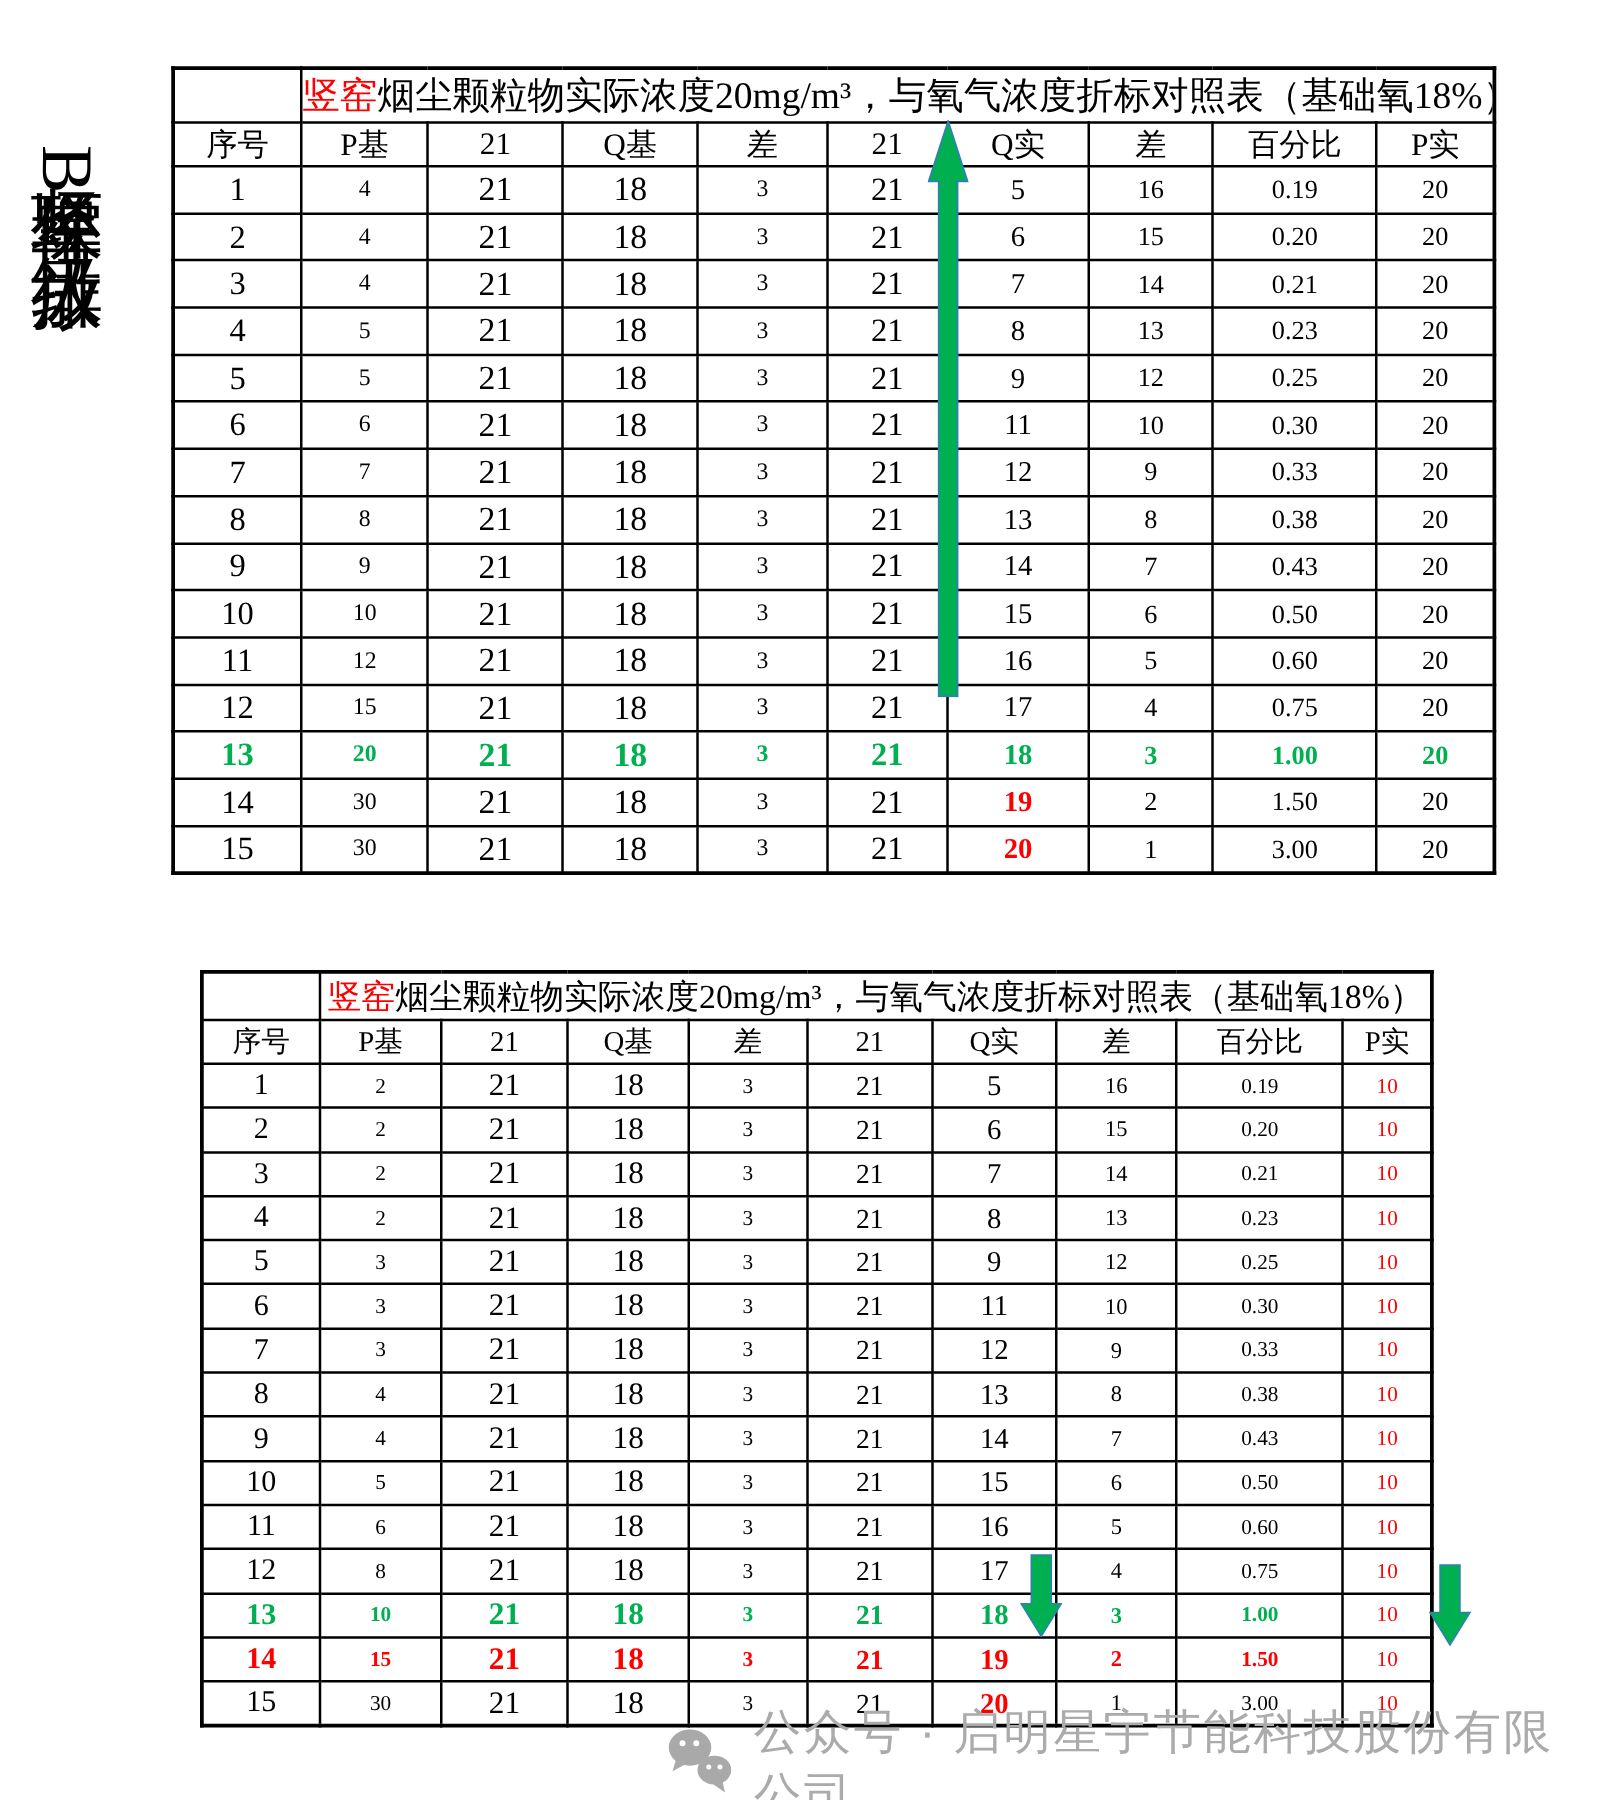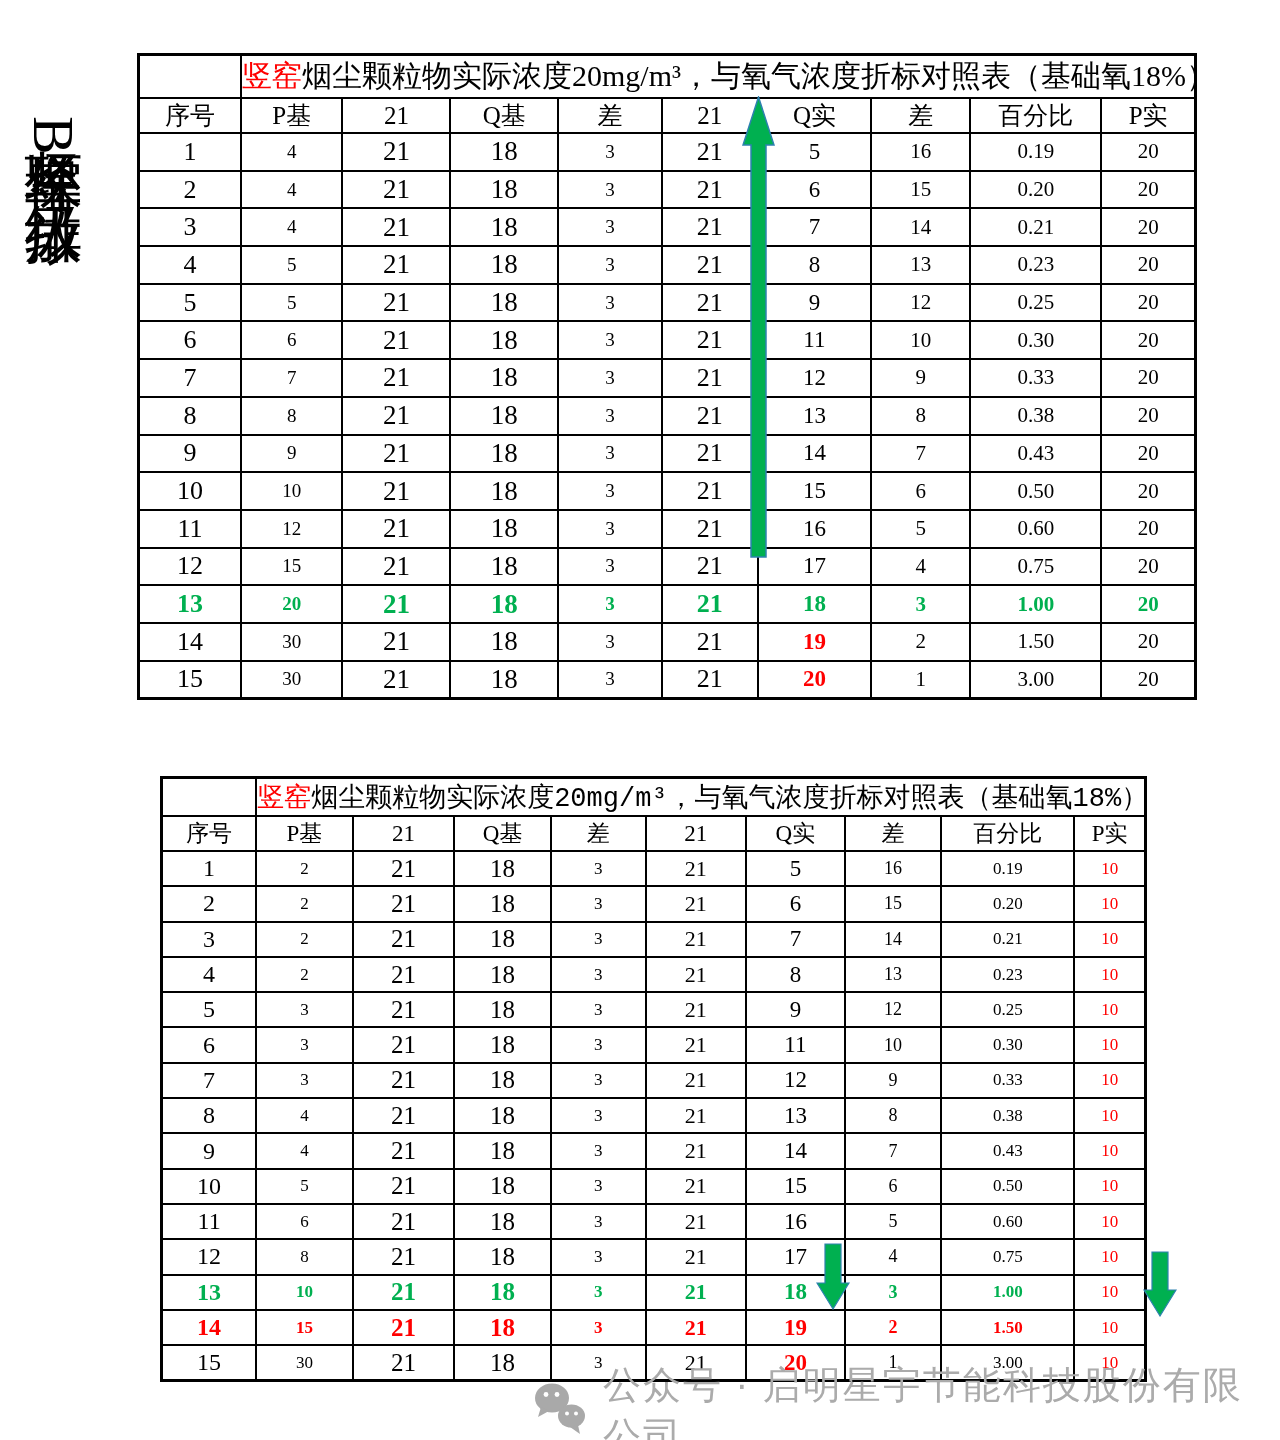--- a/index.html
+++ b/index.html
@@ -29,21 +29,21 @@
     padding:0;color:#000;font-weight:normal;
     overflow:hidden;white-space:nowrap;
   }
   .t1{position:absolute;left:137px;top:53px;width:1060px;}
   .t2{position:absolute;left:160px;top:776px;width:987px;}
 
   .t1 tr.title-row td{height:37px;}
   .t2 tr.title-row td{height:33px;}
   .title-cell{font-weight:bold;}
   .t1 .title-cell{font-size:30px;}
-  .t2 .title-cell{font-size:27px;font-family:Liberation Mono, monospace;}
+  .t2 .title-cell{font-size:27px;}
   .title-red{color:var(--red);margin-top:10px;}
 
   .t1 tr.header-row th{height:33px;font-size:25px;}
   .t2 tr.header-row th{height:33px;font-size:23px;}
 
   .t1 tbody td{height:35.7px;}
   .t2 tbody td{height:33.3px;}
 
   
   .t1 td.c0{font-size:26px}.t1 td.c1{font-size:19px}.t1 td.c2{font-size:27px}

